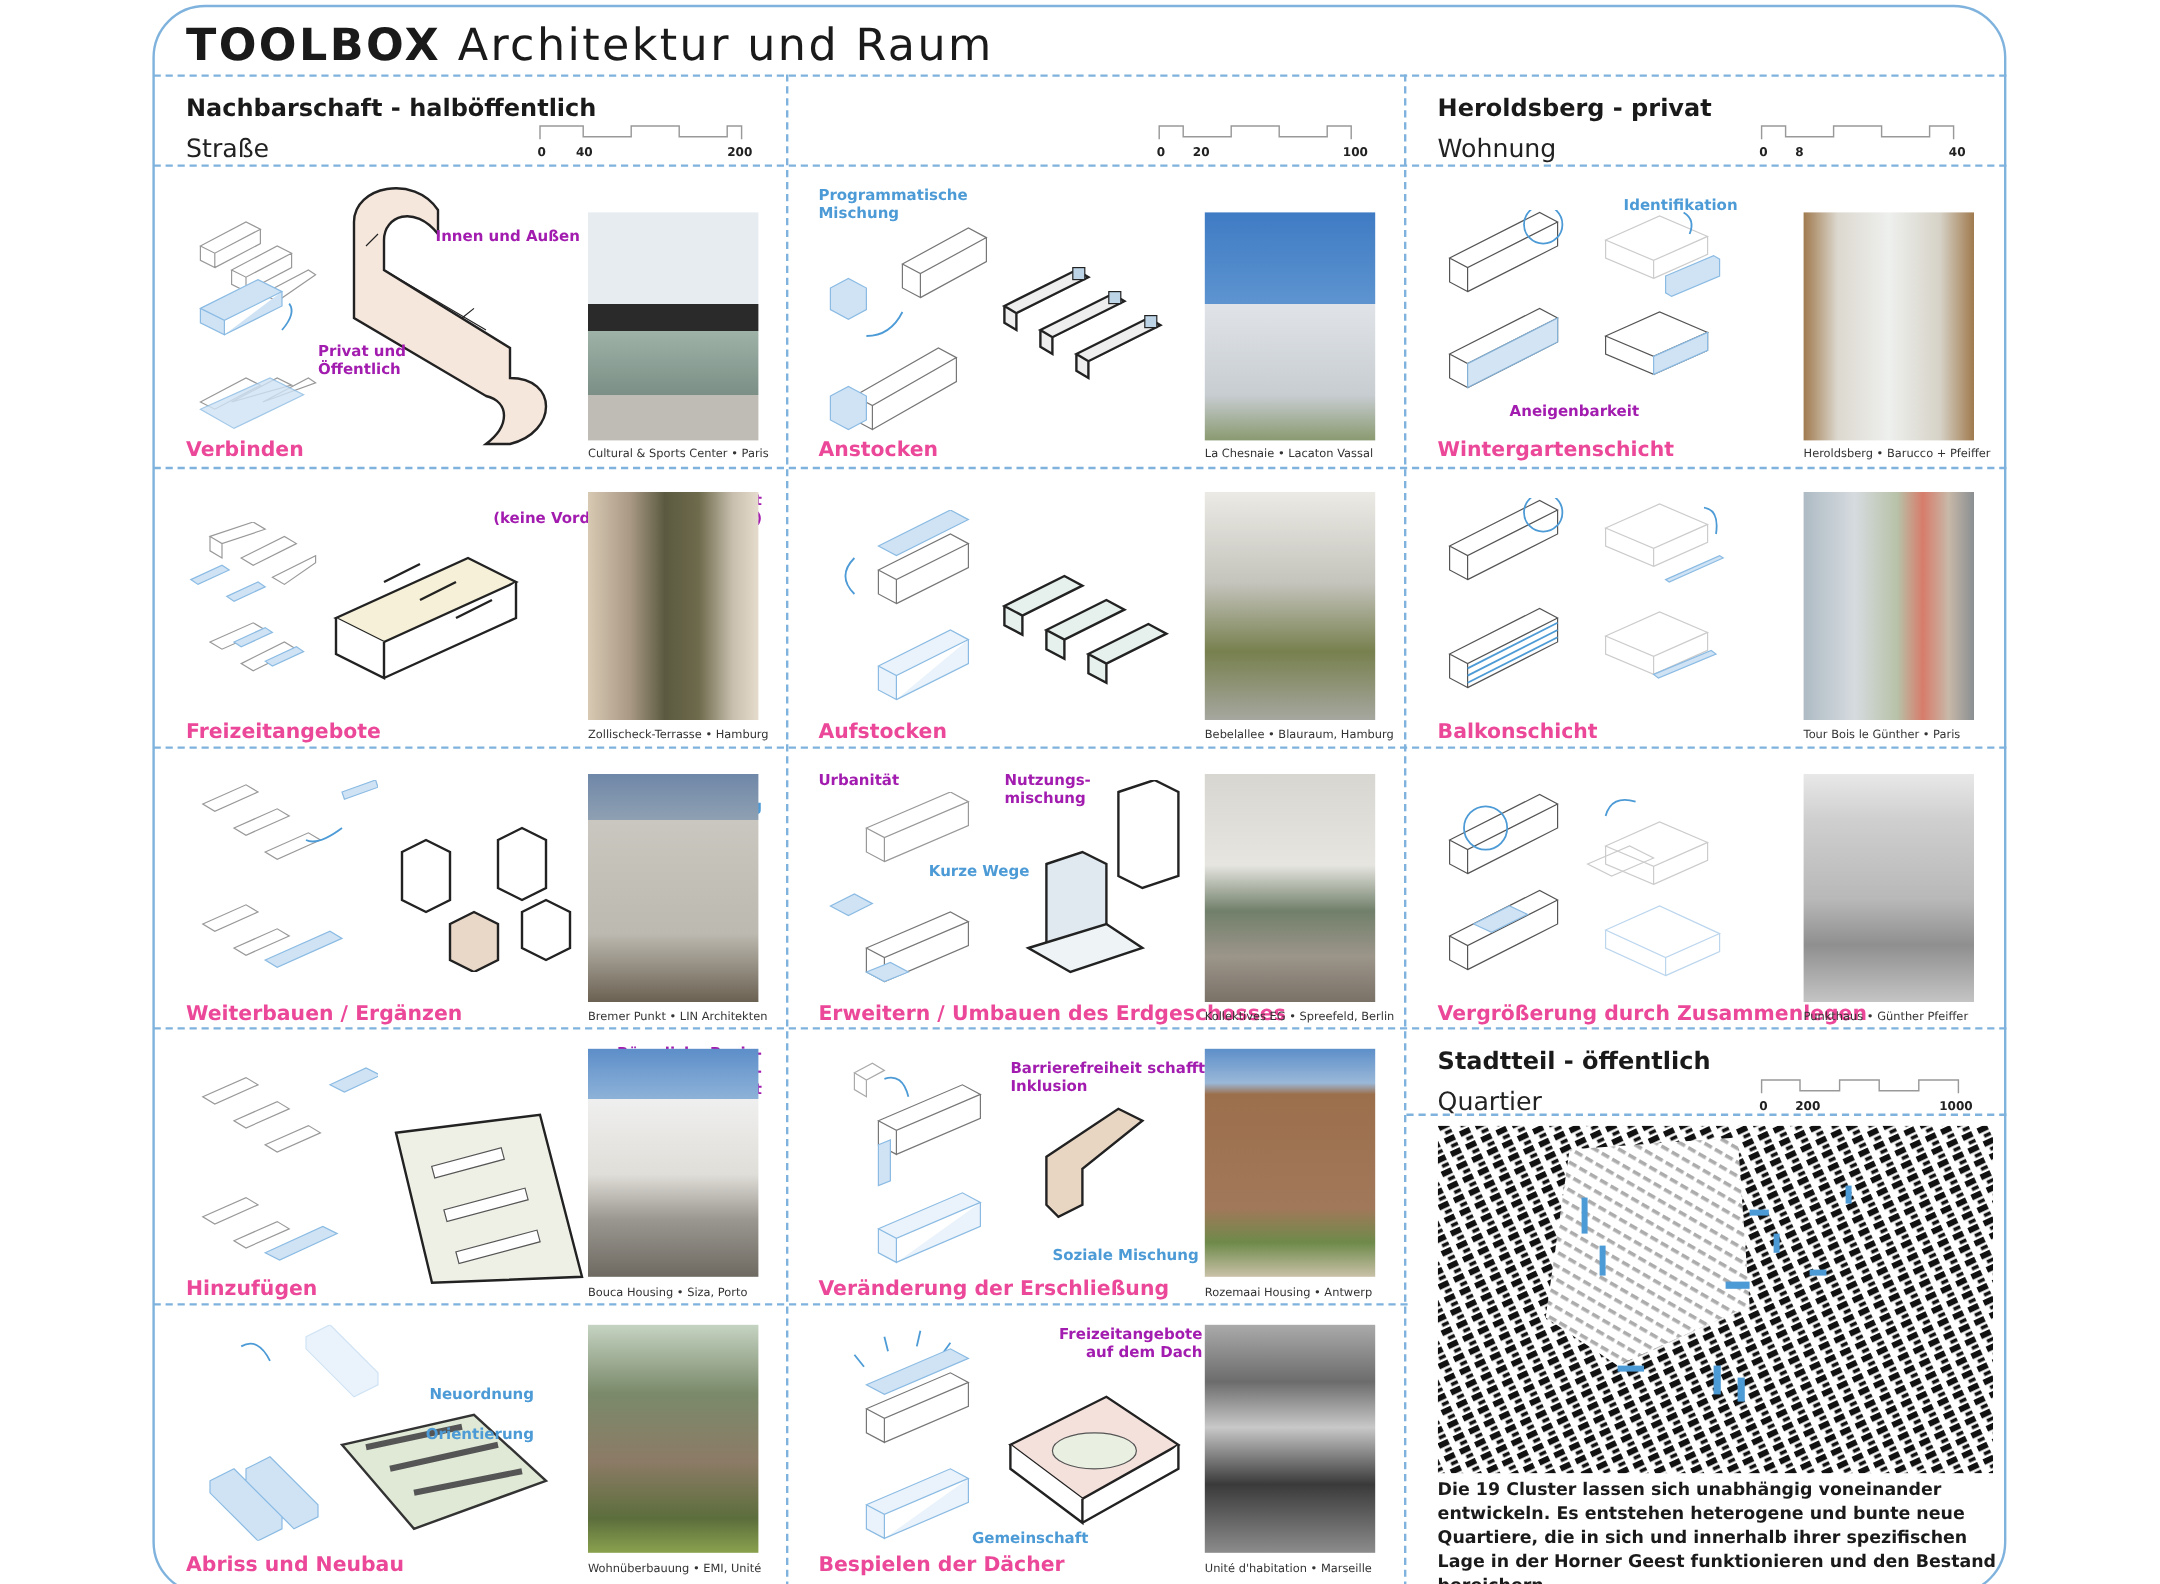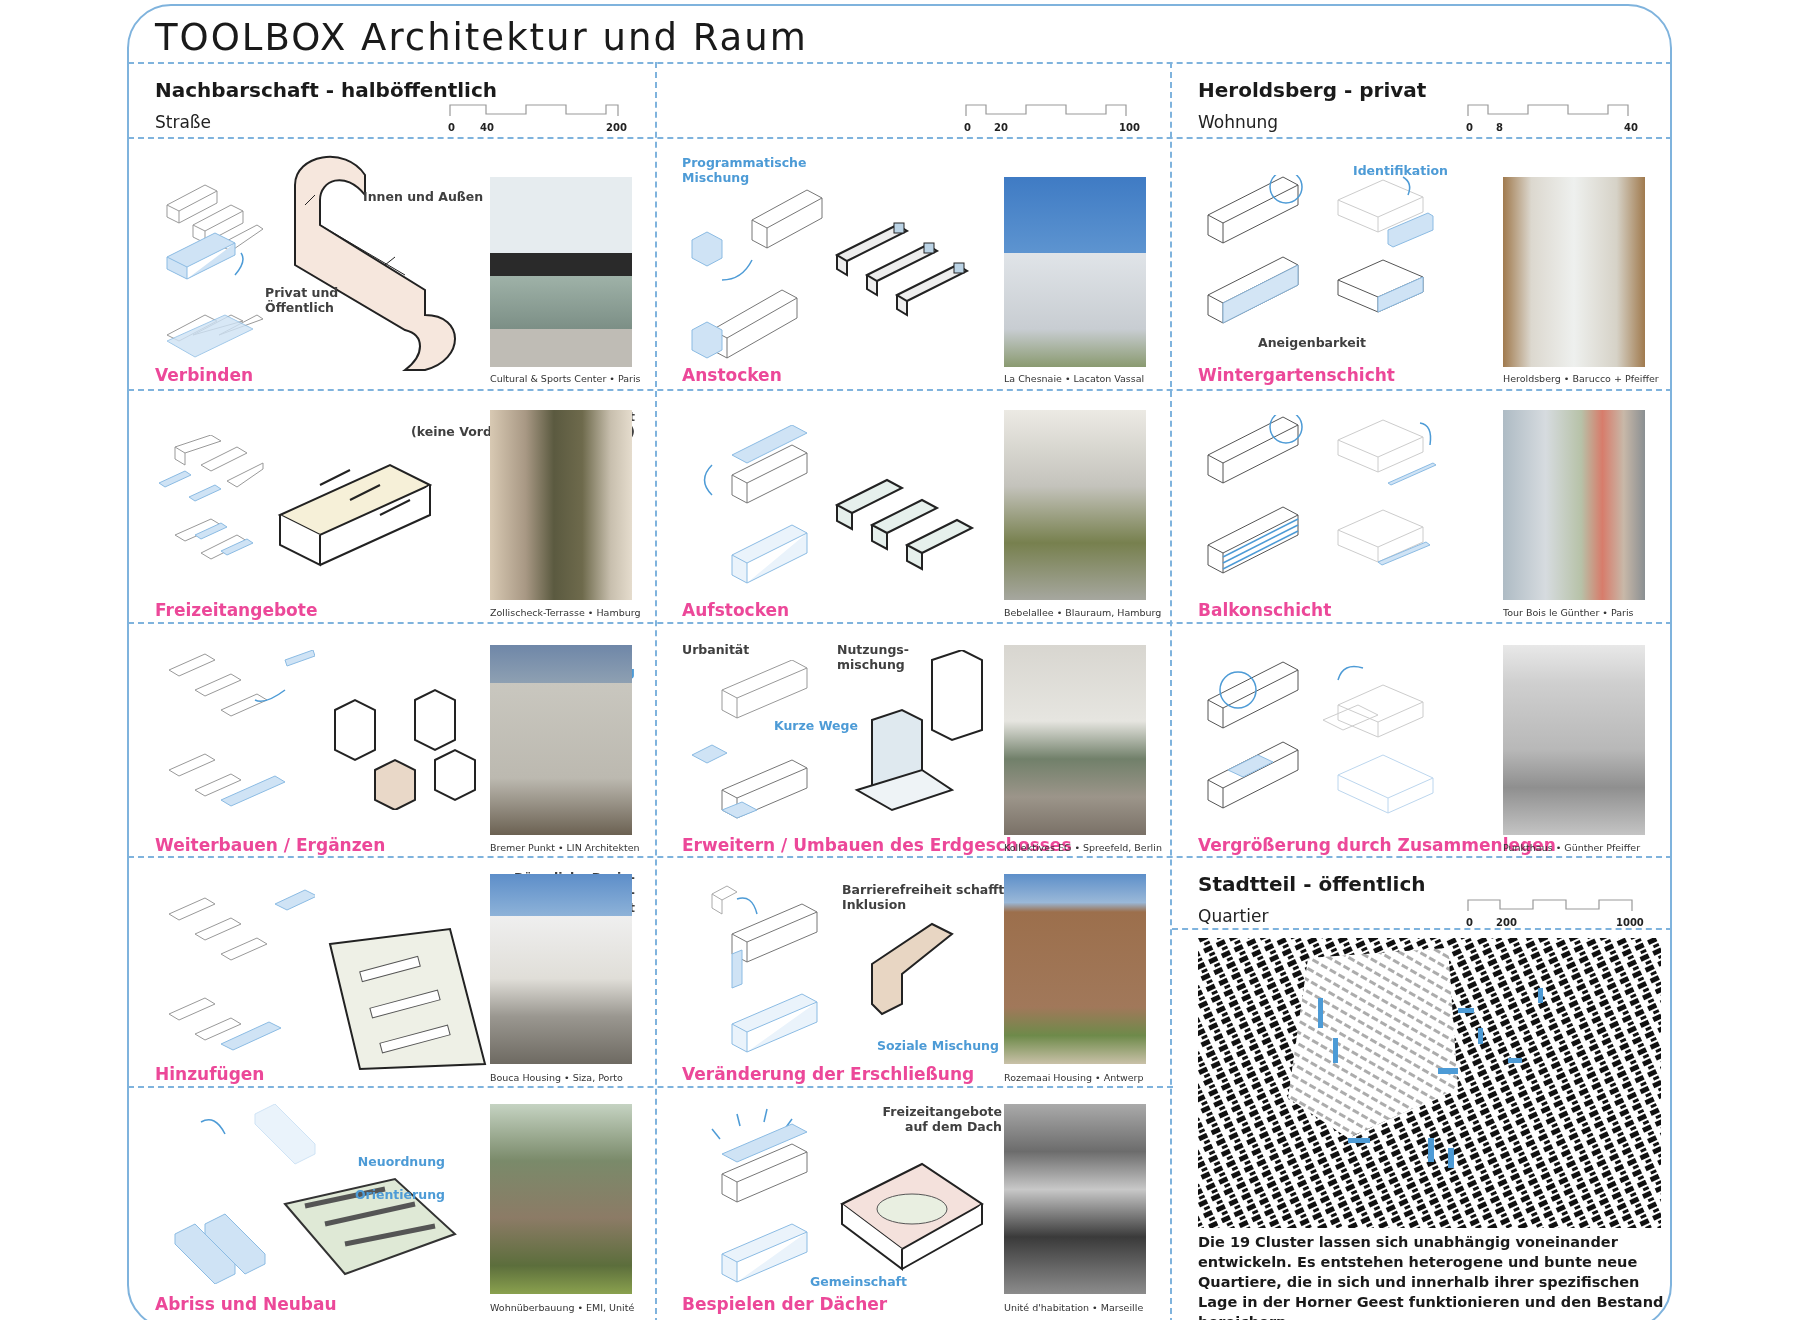--- a/index.html
+++ b/index.html
@@ -7,37 +7,37 @@
   body { font-family: "DejaVu Sans", sans-serif; color: #1a1a1a; position: relative; }
 
   .frame {
     position: absolute; left: 127px; top: 4px; width: 1545px; height: 1325px;
     border: 2px solid #7fb3dd; border-radius: 44px;
   }
   .title {
     position: absolute; left: 155px; top: 16px; font-size: 37px; letter-spacing: 2px;
     font-family: "DejaVu Sans", sans-serif; color: #1a1a1a; white-space: nowrap;
   }
-  .title b { font-weight: normal; letter-spacing: 2px; }
+  .title b { font-weight: bold; letter-spacing: 2px; }
   .title span.light { font-weight: normal; }
 
   .hdash { position: absolute; left: 128px; width: 1544px; height: 0; border-top: 2px dashed #7fb3dd; }
   .vdash { position: absolute; width: 0; border-left: 2px dashed #7fb3dd; }
 
   .col-head { position: absolute; }
   .col-head .h1 { font-size: 20px; font-weight: bold; white-space: nowrap; }
-  .col-head .h2 { font-size: 17px; margin-top: 10px; color: #222; }
+  .col-head .h2 { font-size: 21px; margin-top: 10px; color: #222; }
 
   .scalebar { position: absolute; }
   .scalebar svg { display: block; }
   .scalebar .lbl { position: absolute; top: 20px; font-size: 10px; font-weight: bold; color: #222; }
 
   .cell { position: absolute; }
   .cell .name { position: absolute; left: 0; font-size: 17px; font-weight: bold; white-space: nowrap; color: #ec4899; }
-  .cell .note { position: absolute; font-size: 12.5px; font-weight: bold; line-height: 15px; color: #404040; }
+  .cell .note { position: absolute; font-size: 12.5px; font-weight: bold; line-height: 15px; color: #a21caf; }
   .cell .note.blue { color: #4d9bd6; }
   .cell .note.right { text-align: right; }
   .photo { position: absolute; width: 142px; height: 190px; overflow: hidden; }
   .caption { position: absolute; font-size: 9.5px; color: #333; white-space: nowrap; }
   .diagram { position: absolute; }
 
   .map { position: absolute; left: 1198px; top: 938px; width: 463px; height: 290px; overflow: hidden; background: #fff; }
   .map-text { position: absolute; left: 1198px; top: 1232px; width: 470px; font-size: 14.5px; font-weight: bold; line-height: 20px; color: #1a1a1a; }
 </style>
 </head>

